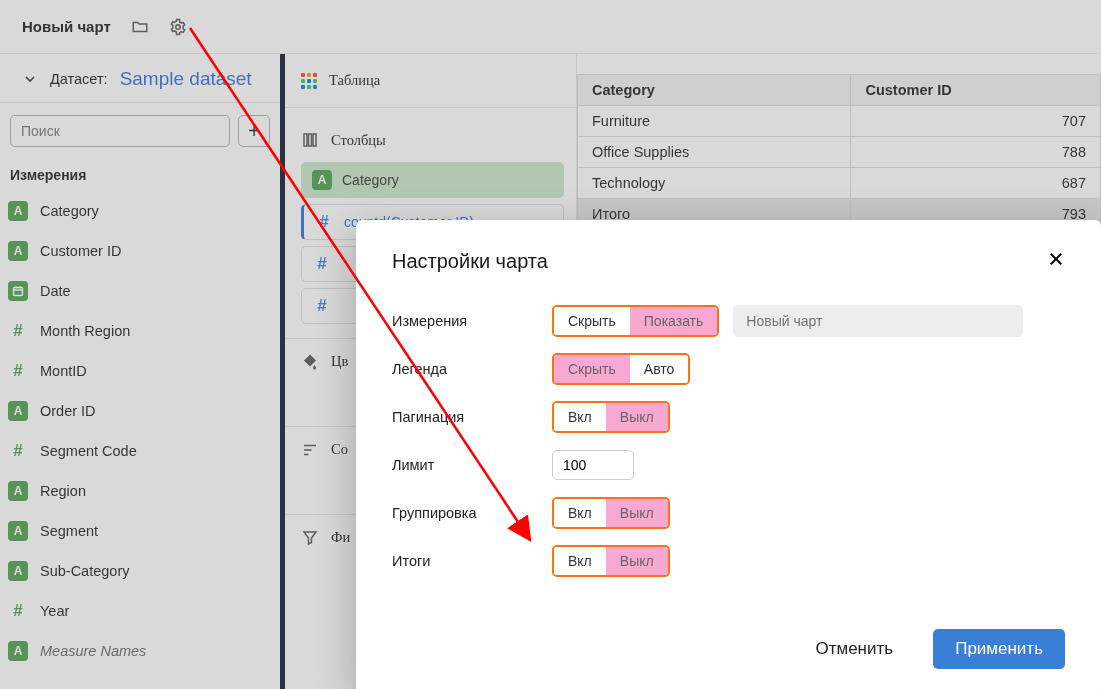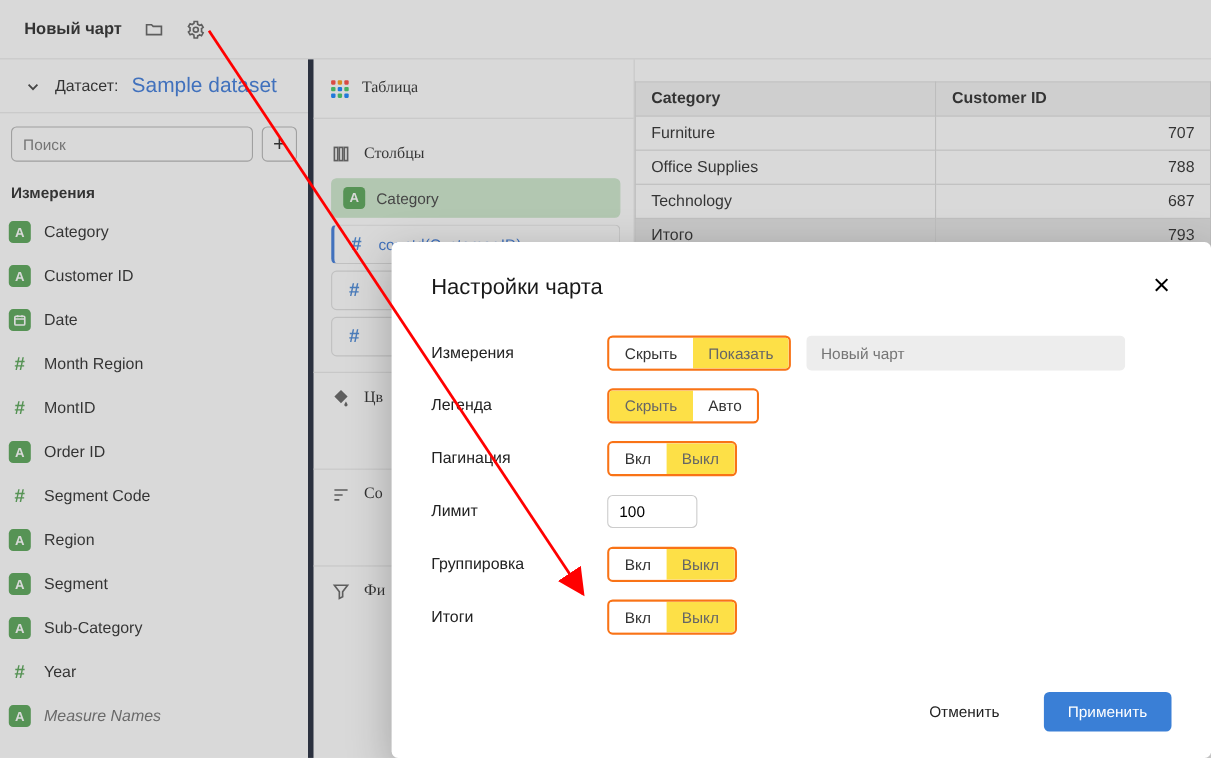--- a/index.html
+++ b/index.html
@@ -200,21 +200,21 @@
     align-items: center;
   }
   .seg-opt {
     padding: 6px 14px;
     font-size: 14px;
     background: #fff;
     color: #333;
     cursor: pointer;
   }
   .seg-opt.inactive {
-    background: #fde047;
+    background: #f9a8d4;
     color: #666;
   }
   .title-input {
     border: 1px solid transparent;
     background: #ededed;
     border-radius: 5px;
     padding: 7px 12px;
     font-size: 14px;
     color: #888;
     width: 290px;
@@ -230,21 +230,21 @@
   .dialog-footer {
     display: flex;
     justify-content: flex-end;
     gap: 18px;
     margin-top: 44px;
     align-items: center;
   }
   .btn {
     border-radius: 5px;
     padding: 10px 22px;
-    font-size: 14px;
+    font-size: 17px;
     cursor: pointer;
     border: none;
   }
   .btn-primary { background: #3a7fd6; color: #fff;}
   .btn-link { background: transparent; color: #222;}
 
   
   .arrow-svg {
     position: absolute;
     left: 0; top: 0;

